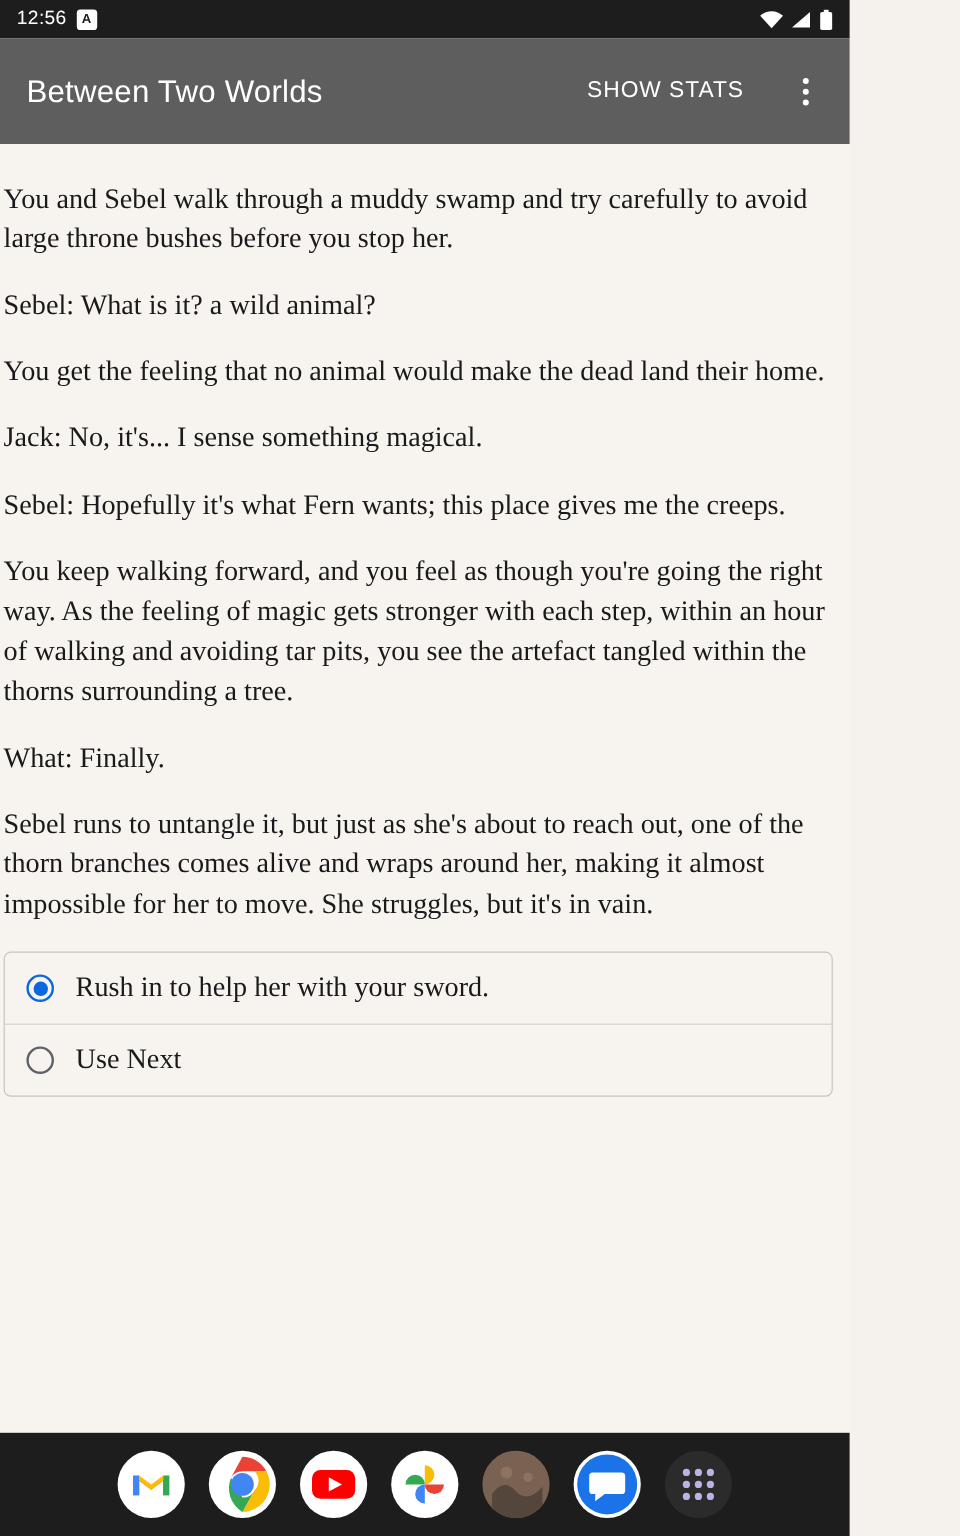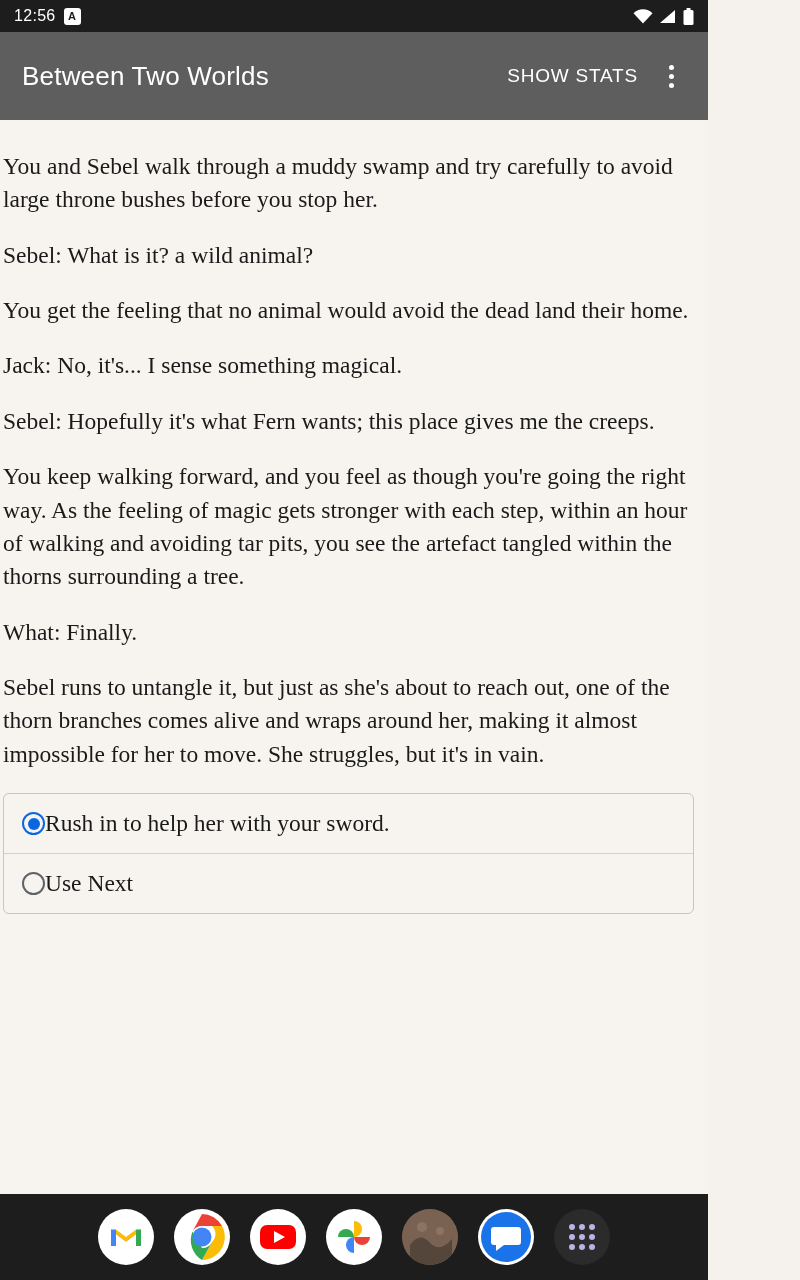--- a/index.html
+++ b/index.html
@@ -40,21 +40,21 @@
 
   
   .app-bar {
     height: 88px;
     background: #5e5e5e;
     display: flex; align-items: center;
     padding: 0 18px 0 22px;
     color: #ffffff;
   }
   .app-title { font-size: 26px; font-weight: 500; letter-spacing: .2px; }
-  .app-actions { margin-left: auto; display: flex; align-items: center; gap: 8px; }
+  .app-actions { margin-left: auto; display: flex; align-items: center; gap: 26px; }
   .show-stats {
     font-size: 19px; font-weight: 500; letter-spacing: .8px;
     color: #ffffff; padding: 8px 6px; cursor: pointer;
     background: none; border: none; font-family: inherit;
   }
   .overflow {
     width: 38px; height: 42px;
     display: flex; flex-direction: column; align-items: center; justify-content: center; gap: 4px;
     cursor: pointer;
   }
@@ -79,20 +79,21 @@
   .choices {
     margin-top: 10px;
     border: 1px solid #c9c4bc;
     border-radius: 6px;
     background: #f7f4ef;
     overflow: hidden;
   }
   .choice {
     display: flex; align-items: center;
     padding: 16px 18px;
+    gap: 18px;
     cursor: pointer;
   }
   .choice + .choice { border-top: 1px solid #d5d0c8; }
   .radio {
     width: 23px; height: 23px; border-radius: 50%;
     border: 2px solid #5f6368;
     flex: 0 0 auto;
     display: flex; align-items: center; justify-content: center;
     background: transparent;
   }
@@ -185,21 +186,21 @@
           <i></i>
           <i></i>
       </div>
     </div>
   </div>
 
   <div class="content">
     <div class="story">
       <p>You and Sebel walk through a muddy swamp and try carefully to avoid large throne bushes before you stop her.</p>
       <p>Sebel: What is it? a wild animal?</p>
-      <p>You get the feeling that no animal would avoid the dead land their home.</p>
+      <p>You get the feeling that no animal would make the dead land their home.</p>
       <p>Jack: No, it's... I sense something magical.</p>
       <p>Sebel: Hopefully it's what Fern wants; this place gives me the creeps.</p>
       <p>You keep walking forward, and you feel as though you're going the right way. As the feeling of magic gets stronger with each step, within an hour of walking and avoiding tar pits, you see the artefact tangled within the thorns surrounding a tree.</p>
       <p>What: Finally.</p>
       <p>Sebel runs to untangle it, but just as she's about to reach out, one of the thorn branches comes alive and wraps around her, making it almost impossible for her to move. She struggles, but it's in vain.</p>
     </div>
 
     <div class="choices">
       <div class="choice">
         <span class="radio checked"></span>

